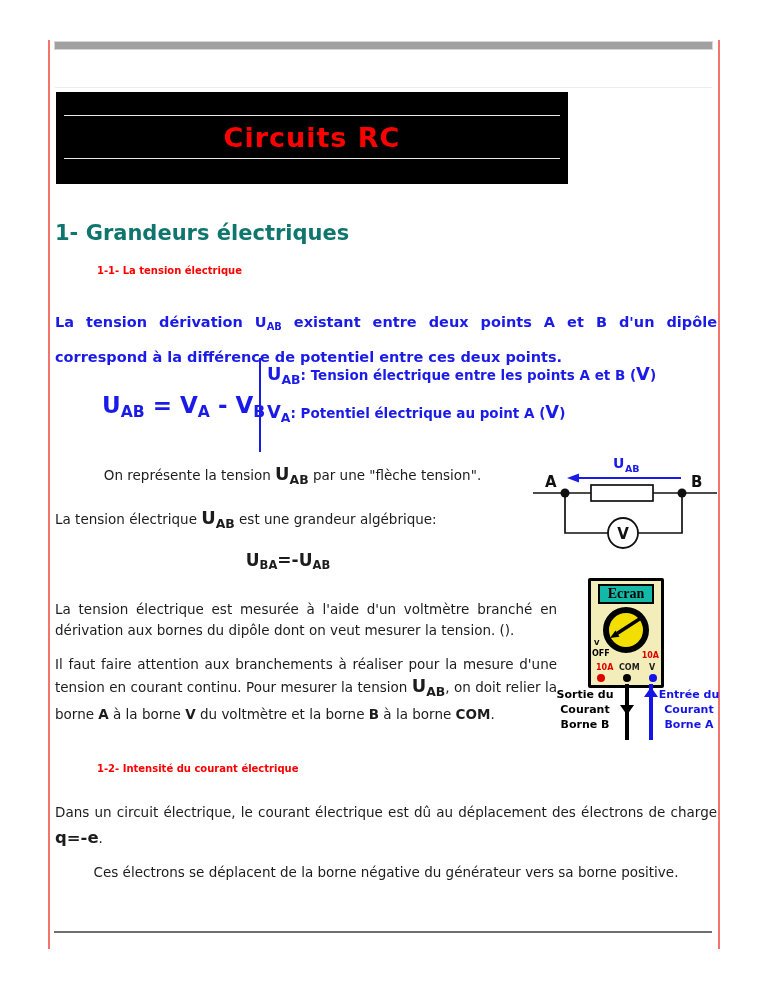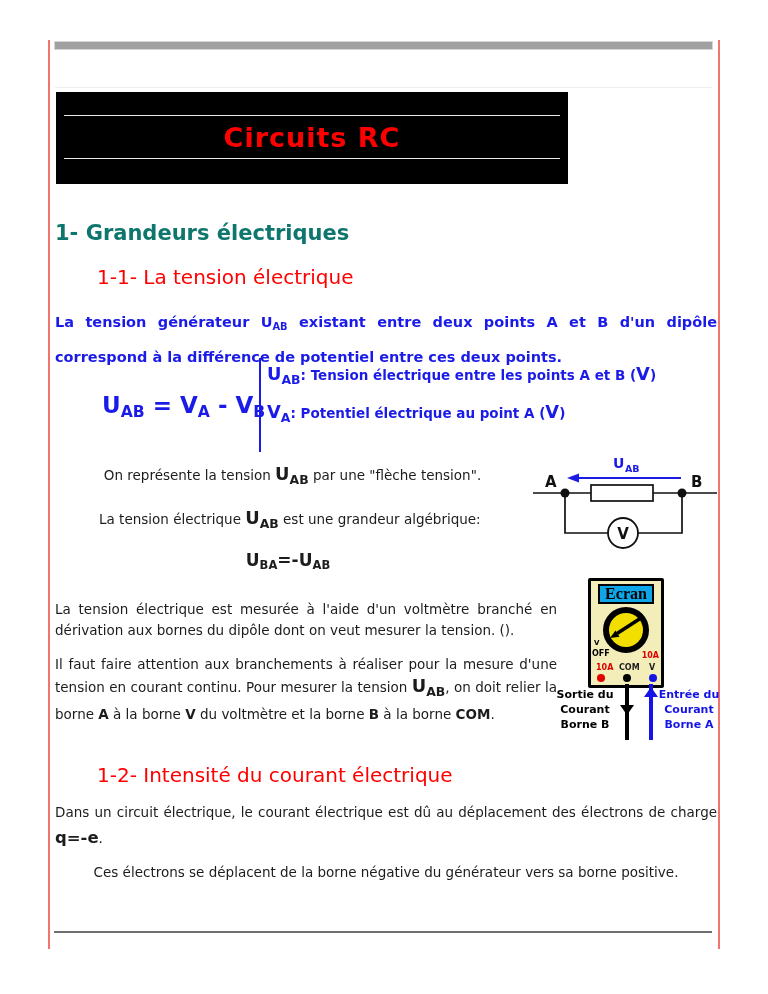--- a/index.html
+++ b/index.html
@@ -15,21 +15,21 @@
   .bottom-rule{background:#6f6f6f;}
   
   .title-box{background:#000000;}
   .title-inner{
     margin:23px 8px 0;height:42px;
     border-top:1px solid #eaeaea;border-bottom:1px solid #eaeaea;
     display:flex;align-items:center;justify-content:center;
   }
   .doc-title{color:#ff0000;font-size:27px;font-weight:700;letter-spacing:1px;}
   .h1{color:#0f766e;font-size:21px;font-weight:700;}
-  .h2{color:#ff0000;font-size:20px;font-weight:400;}
+  .h2{color:#ff0000;font-size:10px;font-weight:700;}
   .p{font-size:13.5px;line-height:21px;text-align:justify;}
   .blue{color:#1b1be8;}
   .intro{font-size:14.5px;font-weight:700;line-height:31px;}
   
   .formula-main{font-size:23px;font-weight:700;color:#1b1be8;white-space:nowrap;}
   .formula-sep{width:2px;background:#1b1be8;}
   .legend{font-size:13.5px;font-weight:700;color:#1b1be8;line-height:32px;white-space:nowrap;}
   .uba{font-size:17px;font-weight:700;text-align:center;white-space:nowrap;}
   
   .seg-n{}
@@ -38,23 +38,23 @@
   .seg-bigsub{font-size:0.92em;font-weight:700;vertical-align:-0.3em;}
   .seg-b{font-weight:700;}
   .seg-bigb{font-size:1.22em;font-weight:700;}
   
   .meter-fig{width:170px;height:170px;}
   .meter-body{
     position:absolute;left:36px;top:1px;width:70px;height:104px;
     background:#f3edba;border:3px solid #000;border-radius:2px;
   }
   .meter-screen{
-    margin:3px auto 0;width:52px;height:16px;background:#0ea5e9;border:2px solid #000;
+    margin:3px auto 0;width:52px;height:16px;background:#14b8a6;border:2px solid #000;
     display:flex;align-items:center;justify-content:center;
-    font-family:"Liberation Serif", serif;font-weight:700;font-size:16px;color:#000;
+    font-family:"Liberation Serif", serif;font-weight:700;font-size:14px;color:#000;
   }
   .meter-small{position:absolute;font-weight:700;color:#000;}
   .meter-red{color:#e00000;}
   .term-label{position:absolute;top:82px;font-size:8px;font-weight:700;}
   .dot{position:absolute;top:93px;width:8px;height:8px;border-radius:50%;}
   .wire{position:absolute;top:107px;width:4px;height:56px;}
   .wire-label{position:absolute;top:110px;width:66px;font-size:11px;font-weight:700;line-height:15px;text-align:center;}
   .arrow-down{position:absolute;width:0;height:0;border-left:7px solid transparent;border-right:7px solid transparent;border-top:10px solid #000;}
   .arrow-up{position:absolute;width:0;height:0;border-left:7px solid transparent;border-right:7px solid transparent;border-bottom:10px solid #1414e8;}
 </style>
@@ -68,21 +68,21 @@
 
 <div class="abs title-box" style="left:56px;top:92px;width:512px;height:92px;">
   <div class="title-inner">
     <span class="doc-title">Circuits RC</span>
   </div>
 </div>
 
 <div class="abs h1" style="left:55px;top:221px;">1- Grandeurs électriques</div>
 <div class="abs h2" style="left:97px;top:265px;">1-1- La tension électrique</div>
 
-<div class="abs p intro blue" style="left:55px;top:307px;width:662px;"><span class="seg-n">La tension générateur U</span><span class="seg-sub">AB</span><span class="seg-n"> existant entre deux points A et B d'un dipôle correspond à la différence de potentiel entre ces deux points.</span></div>
+<div class="abs p intro blue" style="left:55px;top:307px;width:662px;"><span class="seg-n">La tension dérivation U</span><span class="seg-sub">AB</span><span class="seg-n"> existant entre deux points A et B d'un dipôle correspond à la différence de potentiel entre ces deux points.</span></div>
 
 <div class="abs formula-main" style="left:102px;top:392px;"><span class="seg-n">U</span><span class="seg-sub">AB</span><span class="seg-n"> = </span><span class="seg-n">V</span><span class="seg-sub">A</span><span class="seg-n"> - </span><span class="seg-n">V</span><span class="seg-sub">B</span></div>
 <div class="abs formula-sep" style="left:259px;top:358px;height:94px;"></div>
 <div class="abs legend" style="left:267px;top:358px;">
   <div><span class="seg-big">U</span><span class="seg-bigsub">AB</span><span class="seg-n">: Tension électrique entre les points A et B (</span><span class="seg-big">V</span><span class="seg-n">)</span></div>
   <div><span class="seg-big">V</span><span class="seg-bigsub">A</span><span class="seg-n">:  Potentiel électrique au point A (</span><span class="seg-big">V</span><span class="seg-n">)</span></div>
 </div>
 
 <div class="abs p" style="left:55px;top:463px;width:475px;text-align:center;"><span class="seg-n">On représente la tension </span><span class="seg-big">U</span><span class="seg-bigsub">AB</span><span class="seg-n"> par une "flèche tension".</span></div>
 
@@ -95,21 +95,21 @@
   <text x="158" y="34" font-size="15" font-weight="bold" fill="#111">B</text>
   <line x1="148" y1="25" x2="42" y2="25" stroke="#1b1be8" stroke-width="2"></line>
   <polygon points="34,25 46,20.5 46,29.5" fill="#1b1be8"></polygon>
   <text x="80" y="15" font-size="14" font-weight="bold" fill="#1b1be8">U</text>
   <text x="92" y="19" font-size="9.5" font-weight="bold" fill="#1b1be8">AB</text>
   <polyline points="32,40 32,80 149,80 149,40" fill="none" stroke="#111" stroke-width="1.7"></polyline>
   <circle cx="90" cy="80" r="15" fill="#ffffff" stroke="#111" stroke-width="1.8"></circle>
   <text x="90" y="86" font-size="15" font-weight="bold" fill="#111" text-anchor="middle">V</text>
 </svg>
 
-<div class="abs p" style="left:55px;top:507px;width:475px;text-align:left;margin-left:44px;"><span class="seg-n">La tension électrique </span><span class="seg-big">U</span><span class="seg-bigsub">AB</span><span class="seg-n"> est une grandeur algébrique:</span></div>
+<div class="abs p" style="left:55px;top:507px;width:475px;text-align:left;"><span class="seg-n">La tension électrique </span><span class="seg-big">U</span><span class="seg-bigsub">AB</span><span class="seg-n"> est une grandeur algébrique:</span></div>
 <div class="abs uba" style="left:178px;top:550px;width:220px;"><span class="seg-n">U</span><span class="seg-sub">BA</span><span class="seg-n">=-</span><span class="seg-n">U</span><span class="seg-sub">AB</span></div>
 
 <div class="abs p" style="left:55px;top:599px;width:502px;">La tension électrique est mesurée à l'aide d'un voltmètre branché en dérivation aux bornes du dipôle dont on veut mesurer la tension. ().</div>
 <div class="abs p" style="left:55px;top:653px;width:502px;line-height:22px;"><span class="seg-n">Il faut faire attention aux branchements à réaliser pour la mesure d'une tension en courant continu. Pour mesurer la tension </span><span class="seg-big">U</span><span class="seg-bigsub">AB</span><span class="seg-n">, on doit relier la borne </span><span class="seg-b">A</span><span class="seg-n"> à la borne </span><span class="seg-b">V</span><span class="seg-n"> du voltmètre et la borne </span><span class="seg-b">B</span><span class="seg-n"> à la borne </span><span class="seg-b">COM</span><span class="seg-n">.</span></div>
 
 <div class="abs meter-fig" style="left:552px;top:577px;">
   <div class="meter-body">
     <div class="meter-screen">Ecran</div>
     <svg style="position:absolute;left:9px;top:23px;" width="52" height="52" viewBox="0 0 52 52">
       <circle cx="26" cy="26" r="20" fill="#f2df00" stroke="#000" stroke-width="6"></circle>

